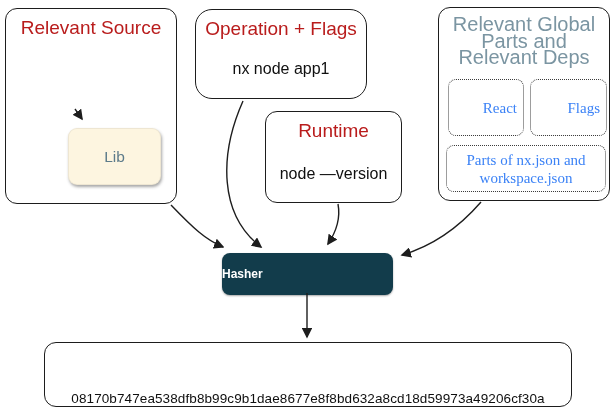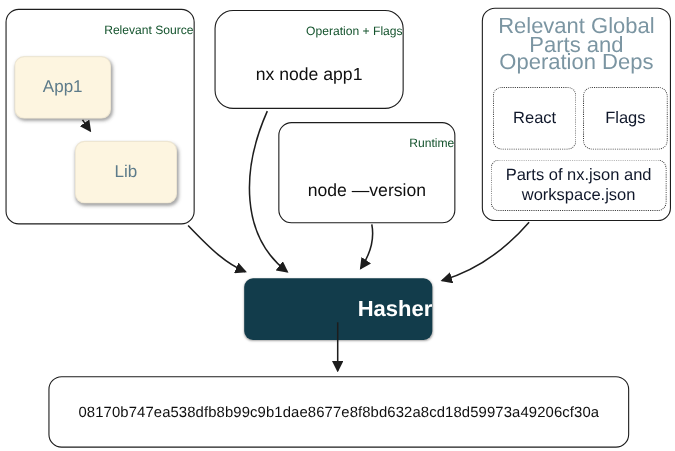--- a/index.html
+++ b/index.html
@@ -13,115 +13,113 @@
   .canvas { position: absolute; left: 0; top: 0; width: 614px; height: 410px; }
 
   .container-box {
     position: absolute;
     background: #ffffff;
     border: 1.5px solid #1d1d1d;
     border-radius: 12px;
   }
   .group-title {
     display: block;
-    text-align: right;
-    color: #14532d;
-    font-size: 11px;
+    text-align: center;
+    color: #b91c1c;
+    font-size: 19px;
     line-height: 18px;
     padding-top: 10px;
   }
   .title-line { display: block; color: #7b95a2; font-size: 20px; line-height: 16.5px; text-align: center; }
 
   .cream-node {
     position: absolute;
     background: #fdf5e0;
     border: 1px solid rgba(0,0,0,0.06);
     border-radius: 9px;
     box-shadow: 1px 2px 3px rgba(60,60,60,0.45);
     display: flex; align-items: center; justify-content: center;
     color: #5d7b8a; font-size: 15.5px;
   }
 
   .dotted-node {
     position: absolute;
     border: 1.5px dotted #3c3c3c;
     border-radius: 8px;
-    display: flex; align-items: center; justify-content: center;
+    display: flex; align-items: center; justify-content: flex-end;
     text-align: center;
-    color: #0f172a; font-size: 15px; line-height: 18px;
+    color: #3b82f6; font-size: 15px; line-height: 18px;
     padding: 2px 6px;
+    font-family: Liberation Serif, serif;
   }
 
   .cmd-text {
     position: absolute;
     width: 100%;
     text-align: center;
     color: #0f0f0f;
     font-size: 16px;
   }
 
   .hasher-node {
     position: absolute;
-    left: 222px; top: 253px; width: 171px; height: 56px;
+    left: 222px; top: 253px; width: 171px; height: 42px;
     background: #123c4b;
     border-radius: 8px;
     box-shadow: 0 1px 2px rgba(0,0,0,0.35);
-    display: flex; align-items: center; justify-content: flex-end;
-    color: #ffffff; font-size: 20px; font-weight: bold;
+    display: flex; align-items: center; justify-content: flex-start;
+    color: #ffffff; font-size: 12px; font-weight: bold;
   }
 
   .hash-output {
     position: absolute;
     left: 44px; top: 342px; width: 528px; height: 65px;
     background: #ffffff;
     border: 1.5px solid #1d1d1d;
     border-radius: 12px;
-    display: flex; align-items: center; justify-content: center;
+    display: flex; align-items: flex-end; justify-content: center;
     color: #0f0f0f;
     font-size: 13.5px;
     letter-spacing: 0.1px;
     white-space: nowrap;
   }
 
   svg.arrows {
     position: absolute; left: 0; top: 0; width: 614px; height: 410px;
     pointer-events: none;
   }
   svg.arrows path { stroke: #1d1d1d; stroke-width: 1.4; fill: none; }
 </style>
 </head>
 <body>
 
 <div class="canvas">
 
   <div class="container-box" style="left:5px; top:8px; width:172px; height:196px;">
     <span class="group-title">Relevant Source</span>
-    <div class="cream-node" style="left:7px; top:42px; width:88px; height:57px;">
-      <span>App1</span>
-    </div>
     <div class="cream-node" style="left:62px; top:119px; width:93px; height:57px;">
       <span>Lib</span>
     </div>
   </div>
 
   <div class="container-box" style="left:195px; top:9px; width:172px; height:90px;border-radius:17px;">
     <span class="group-title">Operation + Flags</span>
     <span class="cmd-text" style="top:50px;">nx node app1</span>
   </div>
 
-  <div class="container-box" style="left:253px; top:111px; width:161px; height:92px;">
+  <div class="container-box" style="left:265px; top:111px; width:137px; height:92px;">
     <span class="group-title">Runtime</span>
     <span class="cmd-text" style="top:53px;text-align:center;">node —version</span>
   </div>
 
   <div class="container-box" style="left:438px; top:7px; width:172px; height:194px;">
     <div style="padding-top:8px;">
       <span class="title-line">Relevant Global</span>
       <span class="title-line">Parts and</span>
-      <span class="title-line">Operation Deps</span>
+      <span class="title-line">Relevant Deps</span>
     </div>
     <div class="dotted-node" style="left:9px; top:71px; width:76px; height:57px;">
       <span>React</span>
     </div>
     <div class="dotted-node" style="left:91px; top:71px; width:77px; height:57px;">
       <span>Flags</span>
     </div>
     <div class="dotted-node" style="left:7px; top:137px; width:160px; height:47px; font-size:15px;">
       <span>Parts of nx.json and workspace.json</span>
     </div>

